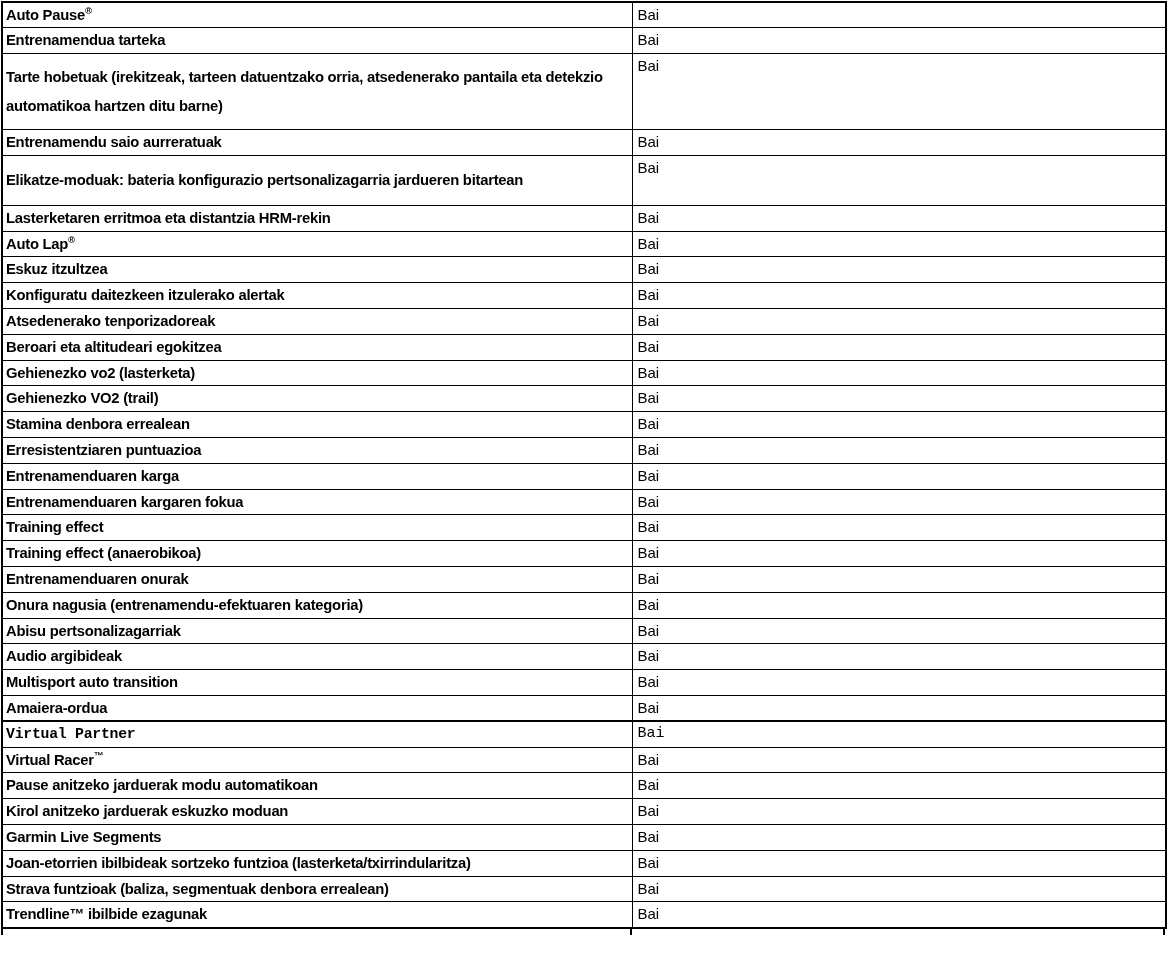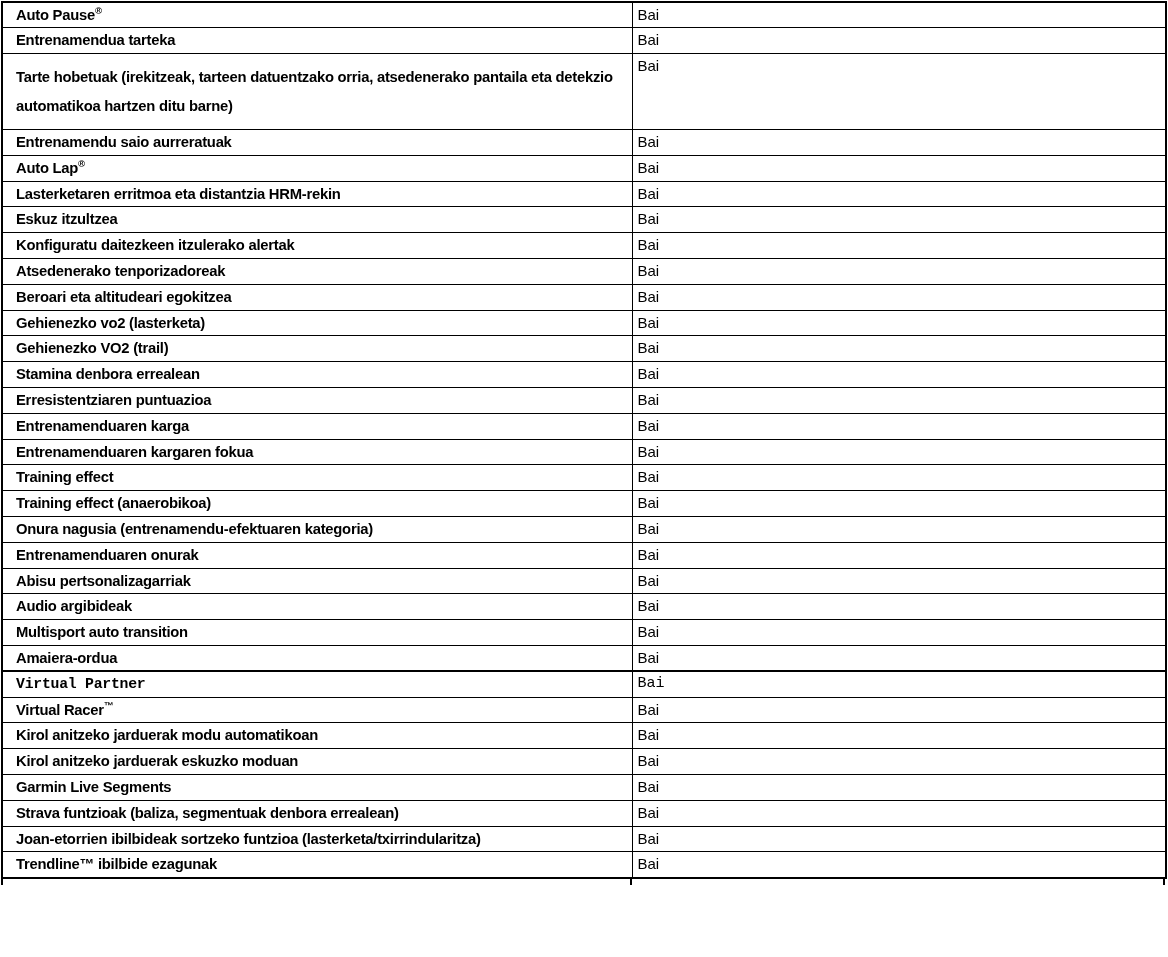--- a/index.html
+++ b/index.html
@@ -32,21 +32,21 @@
   td {
     border: 1.4px solid #000000;
     overflow: hidden;
   }
   td.feature {
     font-weight: bold;
     font-size: 14.8px;
     line-height: 21px;
     letter-spacing: -0.25px;
     vertical-align: middle;
-    padding: 1px 4px 1px 13px;
+    padding: 1px 4px 1px 3px;
   }
   tr.lines-3 td.feature { line-height: 29px; }
   td.value {
     font-weight: normal;
     font-size: 15px;
     line-height: 19px;
     vertical-align: top;
     padding: 2px 4px 0 5px;
   }
   sup.tm {
@@ -91,29 +91,33 @@
     <td class="value"><span>Bai</span></td>
   </tr>
         <tr class="feature-row lines-3">
     <td class="feature"><span>Tarte hobetuak (irekitzeak, tarteen datuentzako orria, atsedenerako pantaila eta detekzio automatikoa hartzen ditu barne)</span></td>
     <td class="value"><span>Bai</span></td>
   </tr>
         <tr class="feature-row">
     <td class="feature"><span>Entrenamendu saio aurreratuak</span></td>
     <td class="value"><span>Bai</span></td>
   </tr>
+        <tr class="feature-row lines-2">
+    <td class="feature"><span>Elikatze-moduak: bateria konfigurazio pertsonalizagarria jardueren bitartean</span></td>
+    <td class="value"><span>Bai</span></td>
+  </tr>
+        <tr class="feature-row">
+    <td class="feature"><span>Lasterketaren erritmoa eta distantzia HRM-rekin</span></td>
+    <td class="value"><span>Bai</span></td>
+  </tr>
         <tr class="feature-row">
     <td class="feature"><span>Auto Lap</span><sup class="tm">®</sup></td>
     <td class="value"><span>Bai</span></td>
   </tr>
         <tr class="feature-row">
-    <td class="feature"><span>Lasterketaren erritmoa eta distantzia HRM-rekin</span></td>
-    <td class="value"><span>Bai</span></td>
-  </tr>
-        <tr class="feature-row">
     <td class="feature"><span>Eskuz itzultzea</span></td>
     <td class="value"><span>Bai</span></td>
   </tr>
         <tr class="feature-row">
     <td class="feature"><span>Konfiguratu daitezkeen itzulerako alertak</span></td>
     <td class="value"><span>Bai</span></td>
   </tr>
         <tr class="feature-row">
     <td class="feature"><span>Atsedenerako tenporizadoreak</span></td>
     <td class="value"><span>Bai</span></td>
@@ -148,25 +152,25 @@
   </tr>
         <tr class="feature-row">
     <td class="feature"><span>Training effect</span></td>
     <td class="value"><span>Bai</span></td>
   </tr>
         <tr class="feature-row">
     <td class="feature"><span>Training effect (anaerobikoa)</span></td>
     <td class="value"><span>Bai</span></td>
   </tr>
         <tr class="feature-row">
+    <td class="feature"><span>Entrenamenduaren onurak</span></td>
+    <td class="value"><span>Bai</span></td>
+  </tr>
+        <tr class="feature-row">
     <td class="feature"><span>Onura nagusia (entrenamendu-efektuaren kategoria)</span></td>
-    <td class="value"><span>Bai</span></td>
-  </tr>
-        <tr class="feature-row">
-    <td class="feature"><span>Entrenamenduaren onurak</span></td>
     <td class="value"><span>Bai</span></td>
   </tr>
         <tr class="feature-row">
     <td class="feature"><span>Abisu pertsonalizagarriak</span></td>
     <td class="value"><span>Bai</span></td>
   </tr>
         <tr class="feature-row">
     <td class="feature"><span>Audio argibideak</span></td>
     <td class="value"><span>Bai</span></td>
   </tr>
@@ -180,37 +184,37 @@
   </tr>
         <tr class="feature-row thick-top">
     <td class="feature"><span>Virtual Partner</span></td>
     <td class="value"><span>Bai</span></td>
   </tr>
         <tr class="feature-row">
     <td class="feature"><span>Virtual Racer</span><sup class="tm">™</sup></td>
     <td class="value"><span>Bai</span></td>
   </tr>
         <tr class="feature-row">
-    <td class="feature"><span>Kirol anitzeko jarduerak modu automatikoan</span></td>
+    <td class="feature"><span>Pause anitzeko jarduerak modu automatikoan</span></td>
     <td class="value"><span>Bai</span></td>
   </tr>
         <tr class="feature-row">
     <td class="feature"><span>Kirol anitzeko jarduerak eskuzko moduan</span></td>
     <td class="value"><span>Bai</span></td>
   </tr>
         <tr class="feature-row">
     <td class="feature"><span>Garmin Live Segments</span></td>
     <td class="value"><span>Bai</span></td>
   </tr>
         <tr class="feature-row">
+    <td class="feature"><span>Joan-etorrien ibilbideak sortzeko funtzioa (lasterketa/txirrindularitza)</span></td>
+    <td class="value"><span>Bai</span></td>
+  </tr>
+        <tr class="feature-row">
     <td class="feature"><span>Strava funtzioak (baliza, segmentuak denbora errealean)</span></td>
-    <td class="value"><span>Bai</span></td>
-  </tr>
-        <tr class="feature-row">
-    <td class="feature"><span>Joan-etorrien ibilbideak sortzeko funtzioa (lasterketa/txirrindularitza)</span></td>
     <td class="value"><span>Bai</span></td>
   </tr>
         <tr class="feature-row">
     <td class="feature"><span>Trendline™ ibilbide ezagunak</span></td>
     <td class="value"><span>Bai</span></td>
   </tr>
       </tbody>
   </table>
   <div class="stub">
     <i class="v v-left"></i>

